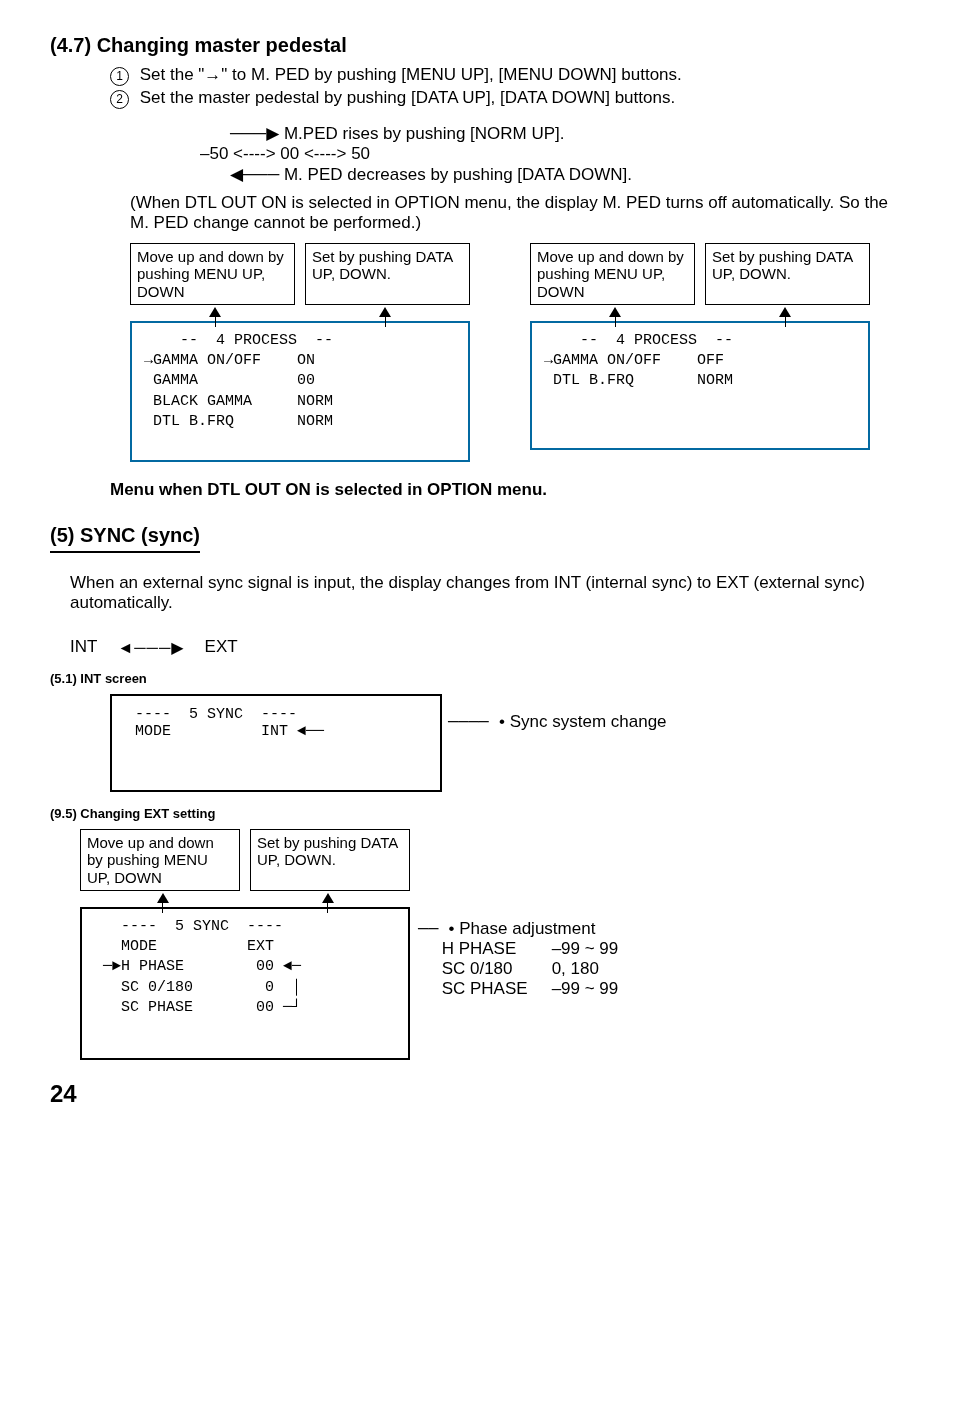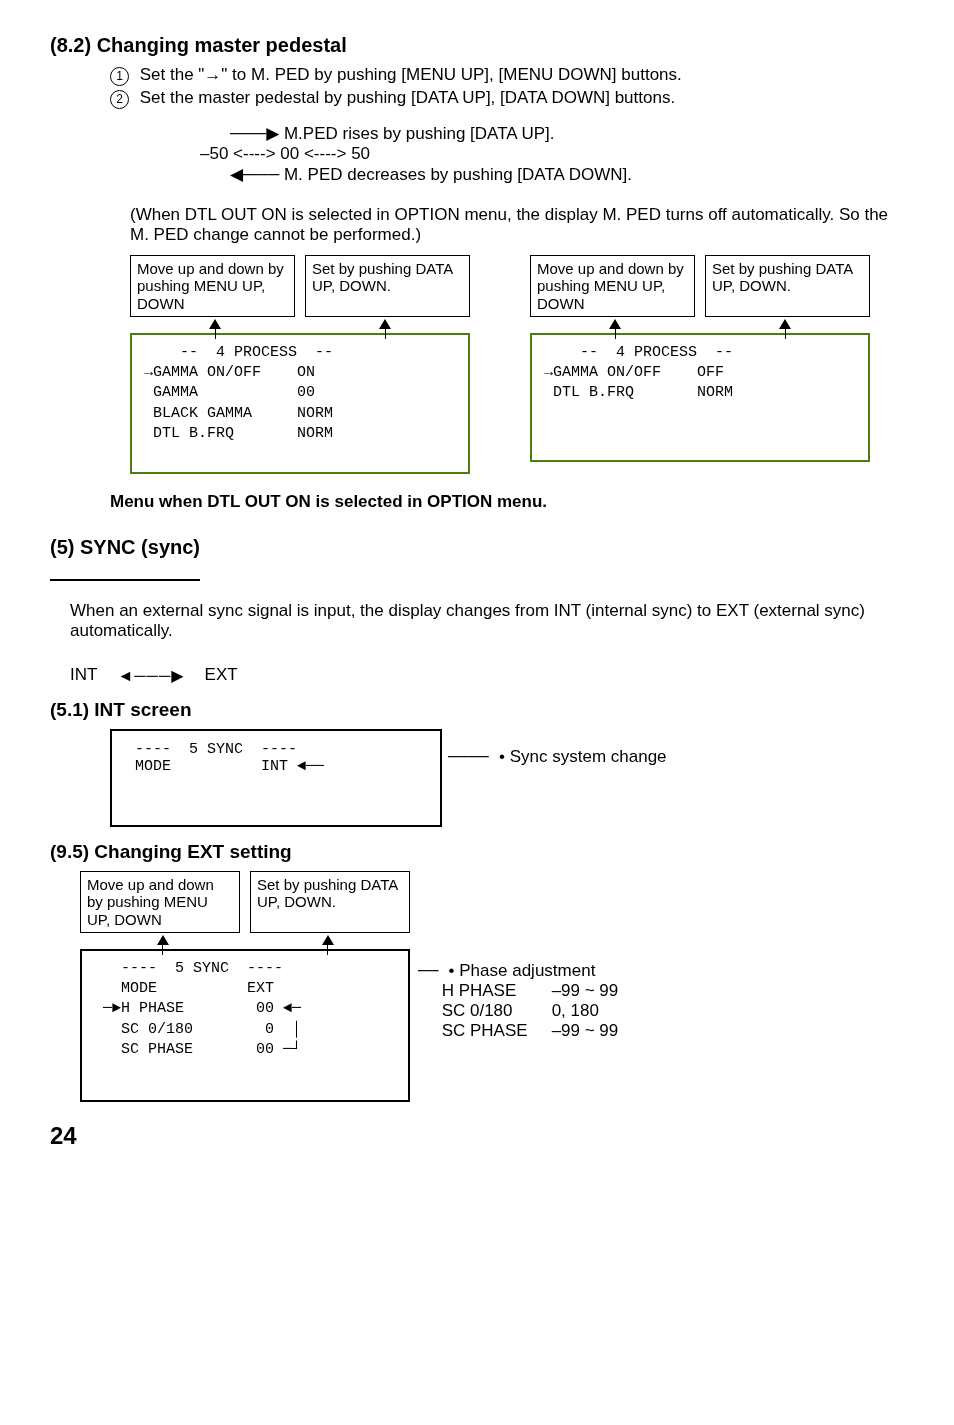--- a/index.html
+++ b/index.html
@@ -6,34 +6,34 @@
     font-family: Arial, Helvetica, sans-serif;
     font-size:17px;
     color:#000;
     background:#fff;
     margin:0;
     padding:30px 50px 50px 50px;
     width:954px;
     box-sizing:border-box;
   }
   .h1{font-weight:bold;font-size:20px;margin:4px 0 8px 0;}
-  .h2{font-weight:bold;font-size:20px;border-bottom:2px solid #000;display:inline-block;margin:20px 0 10px 0;padding-bottom:20px;}
-  .sub{font-weight:bold;font-size:19px;margin:14px 0 8px 0;}
+  .h2{font-weight:bold;font-size:20px;border-bottom:2px solid #000;display:inline-block;margin:20px 0 10px 0;padding-bottom:4px;}
+  .sub{font-weight:bold;font-size:13px;margin:14px 0 8px 0;}
   .step{margin:2px 0 2px 60px;}
   .circ{display:inline-block;border:1.3px solid #000;border-radius:50%;width:17px;height:17px;line-height:17px;text-align:center;font-size:12px;margin-right:6px;}
   .range{font-family:inherit;margin-left:150px;}
-  .note{margin:20px 0 10px 80px;}
+  .note{margin:8px 0 10px 80px;}
   .row{display:flex;gap:60px;margin-left:80px;margin-top:8px;}
   .col{position:relative;width:340px;}
   .hint-row{display:flex;gap:10px;margin-bottom:6px;}
   .hint{border:1.5px solid #000;padding:4px 6px;font-size:15px;line-height:1.15;width:189px;box-sizing:border-box;}
   .arrow-up{width:0;height:0;border-left:6px solid transparent;border-right:6px solid transparent;border-bottom:10px solid #000;margin:0 auto;}
   .arrow-stick{width:1px;height:10px;background:#000;margin:0 auto;}
   .arrow-down-wrap{display:flex;justify-content:space-around;margin-top:-4px;margin-bottom:-6px;}
-  .menu-box{border:2px solid #4d7c0f;padding:8px 12px 28px 12px;font-family:"Courier New",monospace;font-size:15px;white-space:pre;line-height:1.35;}
+  .menu-box{border:2px solid #0369a1;padding:8px 12px 28px 12px;font-family:"Courier New",monospace;font-size:15px;white-space:pre;line-height:1.35;}
   .caption{font-weight:bold;margin:18px 0 4px 60px;}
   .sync-int{display:flex;align-items:center;gap:20px;margin:10px 0 10px 20px;}
   .syncarrow{font-size:16px;letter-spacing:1px;}
   .int-row{display:flex;align-items:flex-start;gap:6px;margin-left:60px;}
   .int-box{border:2px solid #000;padding:10px 14px 50px 14px;font-family:"Courier New",monospace;font-size:15px;white-space:pre;width:300px;}
   .side-label{font-size:17px;margin-top:18px;}
   .ext-wrap{display:flex;align-items:flex-start;gap:8px;margin-left:30px;}
   .ext-col{width:330px;}
   .ext-box{border:2px solid #000;padding:8px 12px 40px 12px;font-family:"Courier New",monospace;font-size:15px;white-space:pre;line-height:1.35;}
   .phase-block{margin-top:90px;font-size:17px;}
@@ -42,34 +42,34 @@
   .lar{font-family:inherit;}
   .mono{font-family:"Courier New",monospace;}
   .mped-line{margin-left:180px;}
 </style>
 </head>
 <body>
 
 
 
 
-<div class="h1">(8.2) Changing master pedestal</div>
+<div class="h1">(4.7) Changing master pedestal</div>
 
 <div class="step">
   <span class="circ">1</span>
   <span>Set the "→" to M. PED by pushing [MENU UP], [MENU DOWN] buttons.</span>
 </div>
 <div class="step">
   <span class="circ">2</span>
   <span>Set the master pedestal by pushing [DATA UP], [DATA DOWN] buttons.</span>
 </div>
 
 <div class="mped-line" style="margin-top:14px">
   <span class="lar">───▶ </span>
-  <span>M.PED rises by pushing [DATA UP].</span>
+  <span>M.PED rises by pushing [NORM UP].</span>
 </div>
 <div class="range">–50  &lt;----&gt;  00  &lt;----&gt;  50</div>
 <div class="mped-line">
   <span class="lar">◀─── </span>
   <span>M. PED decreases by pushing [DATA DOWN].</span>
 </div>
 
 <div class="note">(When DTL OUT ON is selected in OPTION menu, the display M. PED turns off automatically. So the M. PED change cannot be performed.)</div>
 
 

